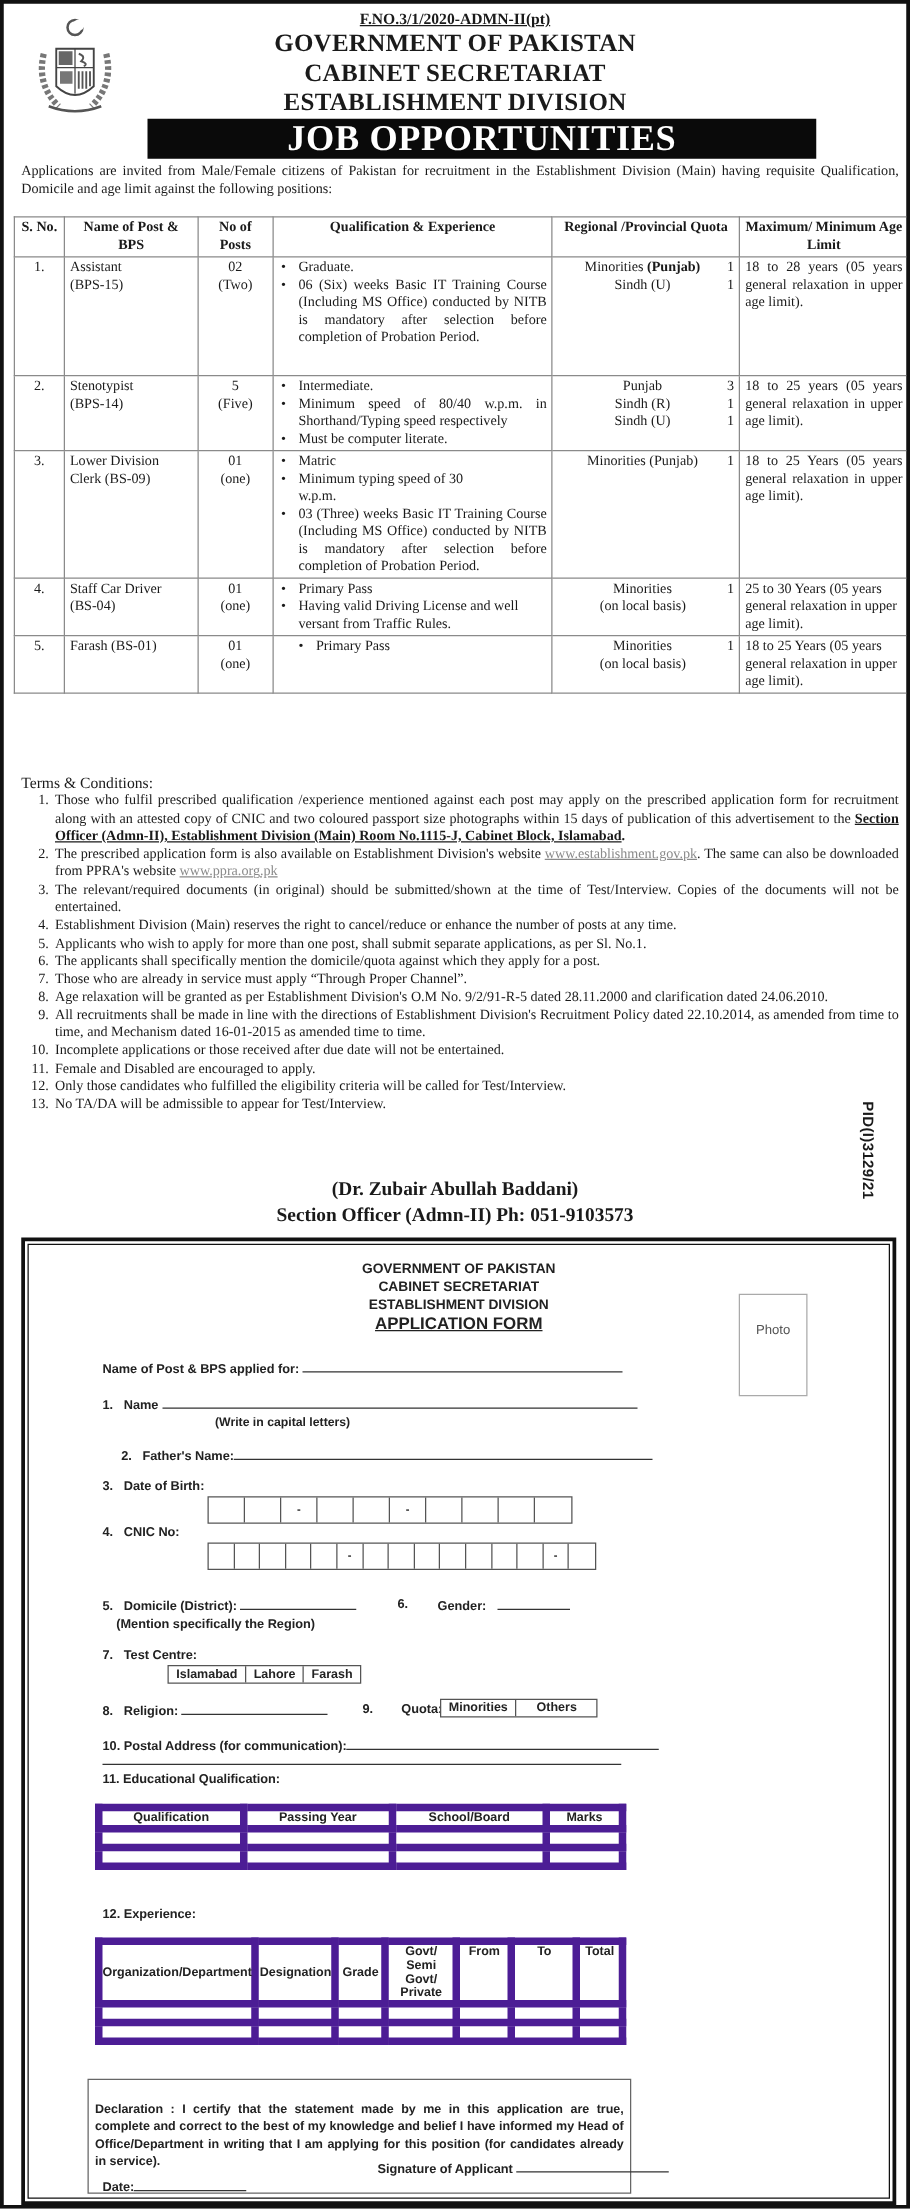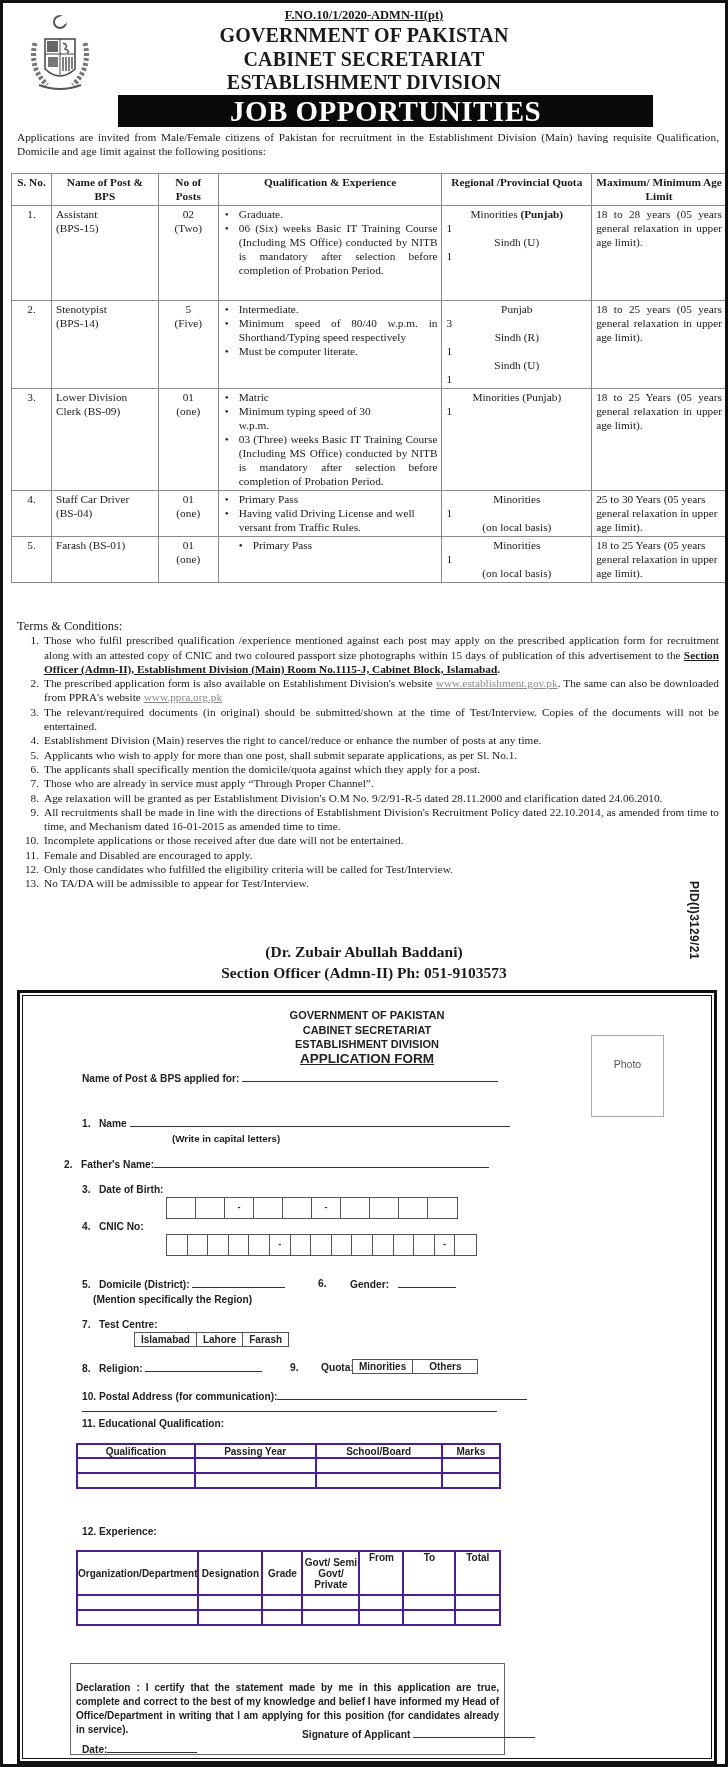--- a/index.html
+++ b/index.html
@@ -20,21 +20,21 @@
   
   table.jobs { position: absolute; left: 8px; top: 170px; width: 716px; border-collapse: collapse; font-size: 11.3px; line-height: 14px; }
   table.jobs th, table.jobs td { border: 1px solid #8a8a8a; vertical-align: top; padding: 1px 4px 2px 4px; }
   table.jobs th { font-weight: bold; text-align: center; font-family: Liberation Serif, serif; }
   table.jobs td.c { text-align: center; }
   table.jobs ul { list-style: none; }
   table.jobs li { position: relative; padding-left: 16px; text-align: justify; }
   table.jobs li::before { content: "•"; position: absolute; left: 2px; }
   table.jobs li.ind { padding-left: 30px; }
   table.jobs li.ind::before { left: 16px; }
-  .quota-line { display: flex; justify-content: center; flex-direction: column; }
+  .quota-line { display: flex; justify-content: center; }
   .quota-line .qn { flex: 1; text-align: center; }
   .age-j { text-align: justify; }
   .age-c { }
 
   
   .terms { position: absolute; left: 14px; right: 6px; top: 616px; font-size: 11.3px; line-height: 14.3px; }
   .terms .tt { font-weight: normal; font-size: 12.5px; }
   .terms ol { list-style: none; margin-left: 0; }
   .terms li { position: relative; padding-left: 27px; text-align: justify; }
   .terms li .num { position: absolute; left: 0; width: 22px; text-align: right; }
@@ -43,31 +43,31 @@
   .sign { position: absolute; left: 0; right: 0; text-align: center; font-weight: bold; font-size: 15.5px; }
   .sign.s1 { top: 940px; }
   .sign.s2 { top: 961px; }
   .pid { position: absolute; left: 684px; top: 878px; font-family: "Liberation Sans", sans-serif; font-weight: bold; font-size: 12px; transform-origin: left top; transform: rotate(90deg) translateY(-14px); white-space: nowrap; letter-spacing: 0.3px; }
 
   
   .form { position: absolute; left: 14px; top: 987px; width: 700px; height: 774px; border: 3px solid #111; outline: 1px solid #111; outline-offset: -6px; font-family: "Liberation Sans", "DejaVu Sans", sans-serif; font-size: 10.2px; font-weight: bold; color: #222; }
   .f-h { position: absolute; left: 0; right: 0; text-align: center; font-size: 11px; }
   .f-h.a { top: 16px; } .f-h.b { top: 31px; } .f-h.c { top: 45px; }
   .f-title { position: absolute; left: 0; right: 0; top: 58px; text-align: center; font-size: 13.5px; text-decoration: underline; }
-  .photo { position: absolute; left: 571px; top: 42px; width: 73px; height: 82px; border: 1.5px solid #aaa; font-weight: normal; color: #555; text-align: center; padding-top: 22px; font-size: 10.5px; }
+  .photo { position: absolute; left: 571px; top: 42px; width: 55px; height: 82px; border: 1.5px solid #aaa; font-weight: normal; color: #555; text-align: center; padding-top: 22px; font-size: 10.5px; }
   .fld { position: absolute; white-space: nowrap; }
   .line { display: inline-block; border-bottom: 1px solid #333; height: 10px; vertical-align: baseline; }
   .boxes { position: absolute; display: flex; border: 1px solid #555; }
   .boxes .bx { width: 29px; height: 20px; border-right: 1px solid #555; text-align: center; line-height: 18px; font-size: 9px; }
   .boxes .bx:last-child { border-right: none; }
   .opts { position: absolute; display: flex; border: 1px solid #555; }
   .opts span { padding: 1px 6px; border-right: 1px solid #555; font-size: 10px; }
   .opts span:last-child { border-right: none; }
   table.ftab { position: absolute; border-collapse: collapse; font-size: 10px; }
-  table.ftab th, table.ftab td { border: 2px solid #4c1d95; text-align: center; }
+  table.ftab th, table.ftab td { border: 6px solid #4c1d95; text-align: center; }
   .decl { position: absolute; left: 56px; top: 718px; width: 598px; border: 1.5px solid #666; padding: 17px 5px; font-size: 10px; line-height: 14px; text-align: justify; }
 </style>
 </head>
 <body>
 
 <div class="page">
 
   <svg class="emblem" viewBox="0 0 70 82">
     <circle cx="35" cy="9" r="6" fill="none" stroke="#555" stroke-width="2"></circle>
     <circle cx="38" cy="7" r="4.5" fill="#fff"></circle>
@@ -75,21 +75,21 @@
     <path d="M20 26 H50 V56 Q35 70 20 56 Z" fill="#fff" stroke="#444" stroke-width="1.5"></path>
     <line x1="35" y1="26" x2="35" y2="62" stroke="#444" stroke-width="1"></line>
     <line x1="20" y1="41" x2="50" y2="41" stroke="#444" stroke-width="1"></line>
     <rect x="22" y="28" width="11" height="11" fill="#666"></rect>
     <path d="M38 30 Q44 32 40 36 Q46 38 42 40" fill="none" stroke="#555" stroke-width="1.5"></path>
     <rect x="23" y="44" width="10" height="10" fill="#777"></rect>
     <path d="M38 44 v14 M41 44 v14 M44 44 v14 M47 44 v12" stroke="#555" stroke-width="1.5"></path>
     <path d="M14 72 Q35 80 56 72" fill="none" stroke="#555" stroke-width="2"></path>
   </svg>
 
-  <div class="fno">F.NO.10/1/2020-ADMN-II(pt)</div>
+  <div class="fno">F.NO.3/1/2020-ADMN-II(pt)</div>
   <div class="h1 l1">GOVERNMENT OF PAKISTAN</div>
   <div class="h1 l2">CABINET SECRETARIAT</div>
   <div class="h1 l3">ESTABLISHMENT DIVISION</div>
   <div class="banner">JOB OPPORTUNITIES</div>
   <p class="intro">Applications are invited from Male/Female citizens of Pakistan for recruitment in the Establishment Division (Main) having requisite Qualification, Domicile and age limit against the following positions:</p>
 
   <table class="jobs">
     <colgroup>
       <col style="width:40px">
         <col style="width:107px">
@@ -280,32 +280,32 @@
   <div class="sign s2">Section Officer (Admn-II) Ph: 051-9103573</div>
   <div class="pid">PID(I)3129/21</div>
 
   <div class="form">
     <div class="f-h a">GOVERNMENT OF PAKISTAN</div>
     <div class="f-h b">CABINET SECRETARIAT</div>
     <div class="f-h c">ESTABLISHMENT DIVISION</div>
     <div class="f-title">APPLICATION FORM</div>
     <div class="photo">Photo</div>
 
-    <div class="fld" style="left:62px;top:79px">
+    <div class="fld" style="left:62px;top:95px">
       <span>Name of Post &amp; BPS applied for:</span>
       <span class="line" style="width:256px"></span>
     </div>
 
     <div class="fld" style="left:62px;top:124px">
       <span style="white-space:pre">1.   Name</span>
       <span class="line" style="width:380px"></span>
     </div>
     <div class="fld" style="left:152px;top:140px;font-size:9.8px">(Write in capital letters)</div>
 
-    <div class="fld" style="left:44px;top:165px">
+    <div class="fld" style="left:77px;top:165px">
       <span style="white-space:pre">2.   Father's Name:</span><span class="line" style="width:335px"></span>
     </div>
 
     <div class="fld" style="left:62px;top:191px;white-space:pre">3.   Date of Birth:</div>
     <div class="boxes" style="left:146px;top:204px">
       <div class="bx"></div>
       <div class="bx"></div>
       <div class="bx">-</div>
       <div class="bx"></div>
       <div class="bx"></div>

